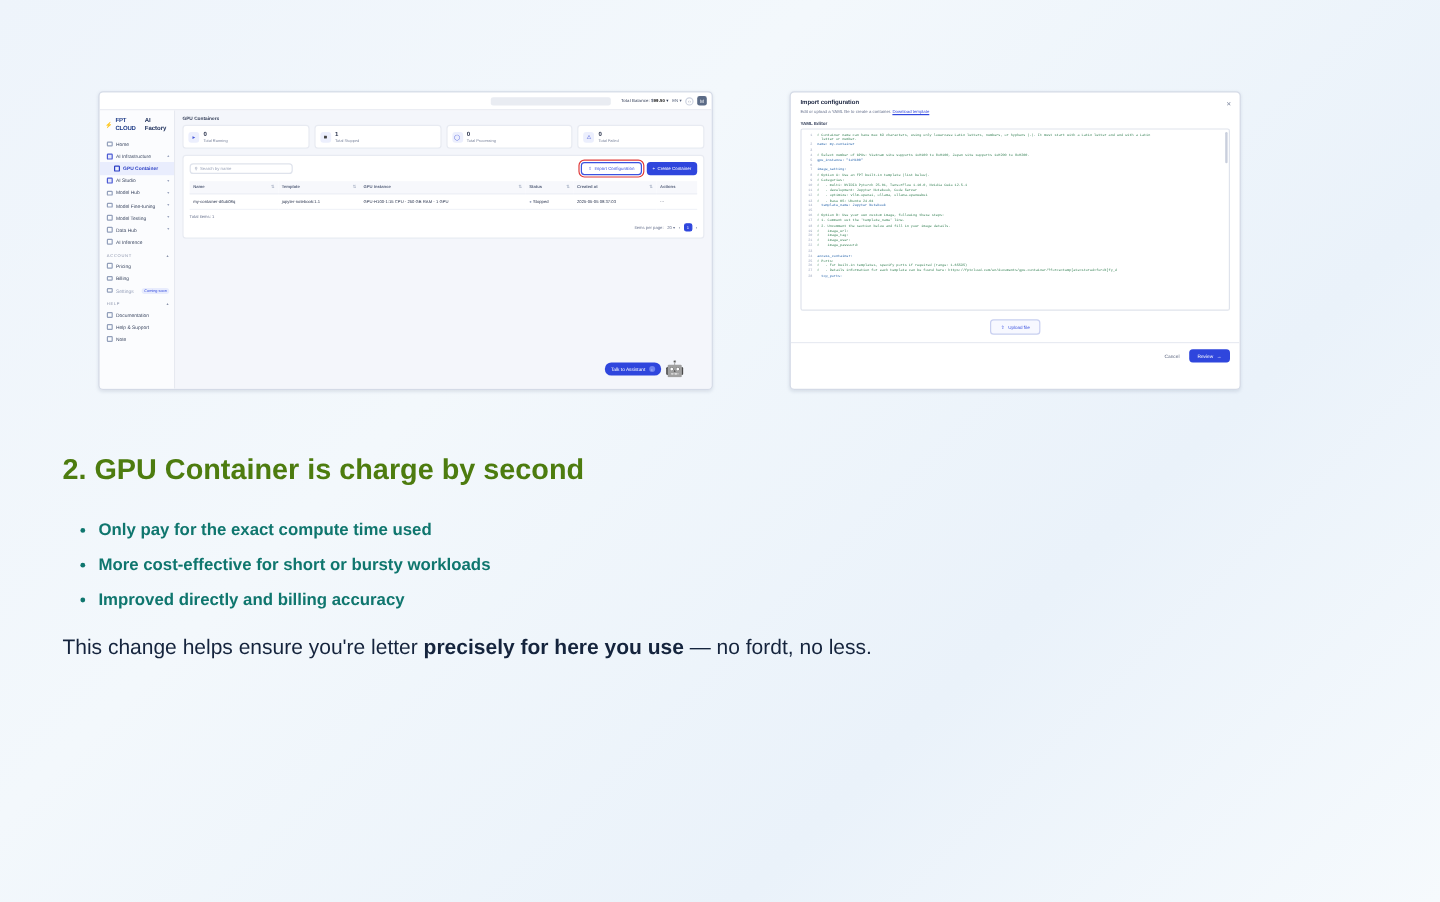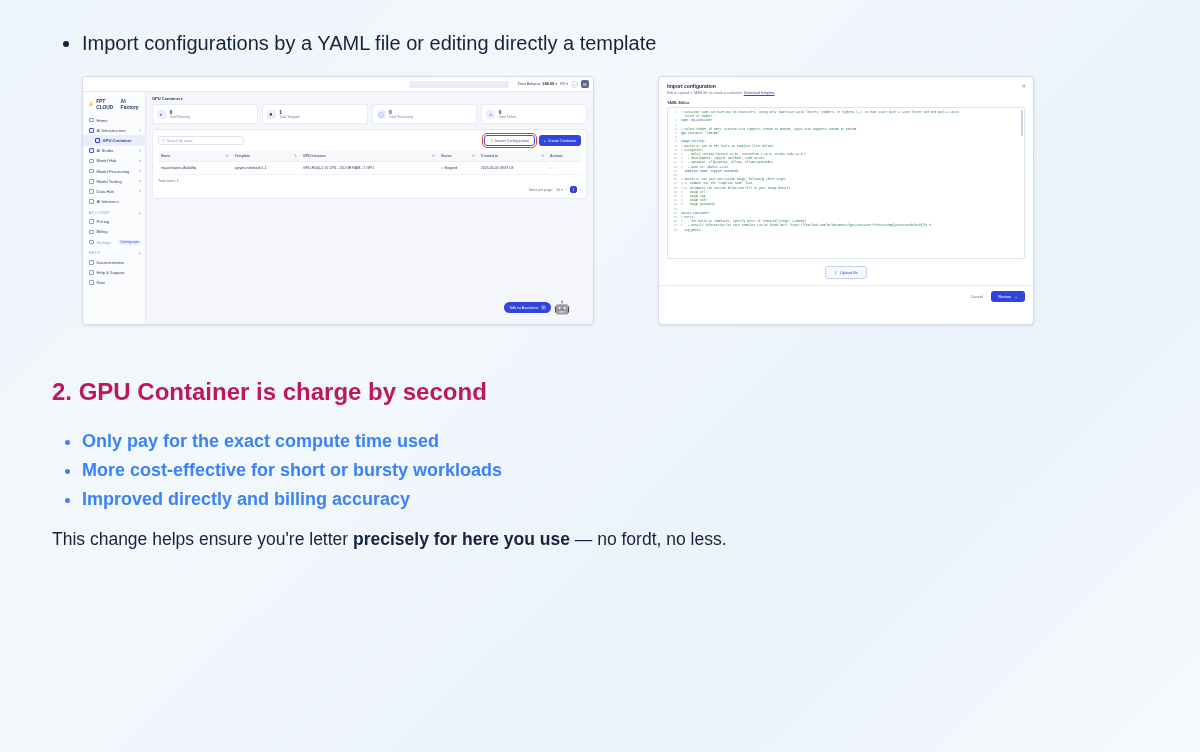--- a/index.html
+++ b/index.html
@@ -125,36 +125,31 @@
   .b-upbtn { border:1px solid #c8cff0; color:#3b52e0; background:#f7f8ff; font-size:3.8px;
              border-radius:3px; padding:3px 8px; display:flex; align-items:center; gap:3px; }
   .b-foot { border-top:1px solid #e8ebf2; padding:5px 8px; display:flex;
             justify-content:flex-end; align-items:center; gap:8px; }
   .b-cancel { font-size:4px; color:#5d6780; }
   .b-review { background:#2f46dd; color:#fff; font-size:4px; border-radius:3px;
               padding:3px 7px; display:flex; align-items:center; gap:3px; }
 
   
   .art { position:absolute; left:52px; top:378px; width:1000px; }
-  .art h2 { font-size:24px; color:#be185d; margin:0 0 22px 0; font-weight:bold; }
+  .art h2 { font-size:24px; color:#4d7c0f; margin:0 0 22px 0; font-weight:bold; }
   .art p { font-size:17.5px; line-height:26px; color:#15243d; margin:0 0 14px 0; }
   .art ul { margin:0 0 14px 0; padding-left:30px; }
-  .art li { font-size:18px; line-height:26px; color:#3b82f6; font-weight:bold; margin-bottom:3px; }
+  .art li { font-size:14px; line-height:26px; color:#0f766e; font-weight:bold; margin-bottom:3px; }
   .art b { font-weight:bold; }
 </style>
 </head>
 <body>
 
 <div class="page">
 
-  <div class="top-bullet">
-    <ul>
-        <li>Import configurations by a YAML file or editing directly a template</li>
-      </ul>
-  </div>
 
   <div class="shotA">
 
     <div class="a-topbar">
       <div class="a-urlpill"></div>
       <div class="a-balance">
         <span>Total Balance: $</span><b>99.50</b> <span>▾</span>
       </div>
       <div class="a-mini">
         <span>EN</span> ▾

